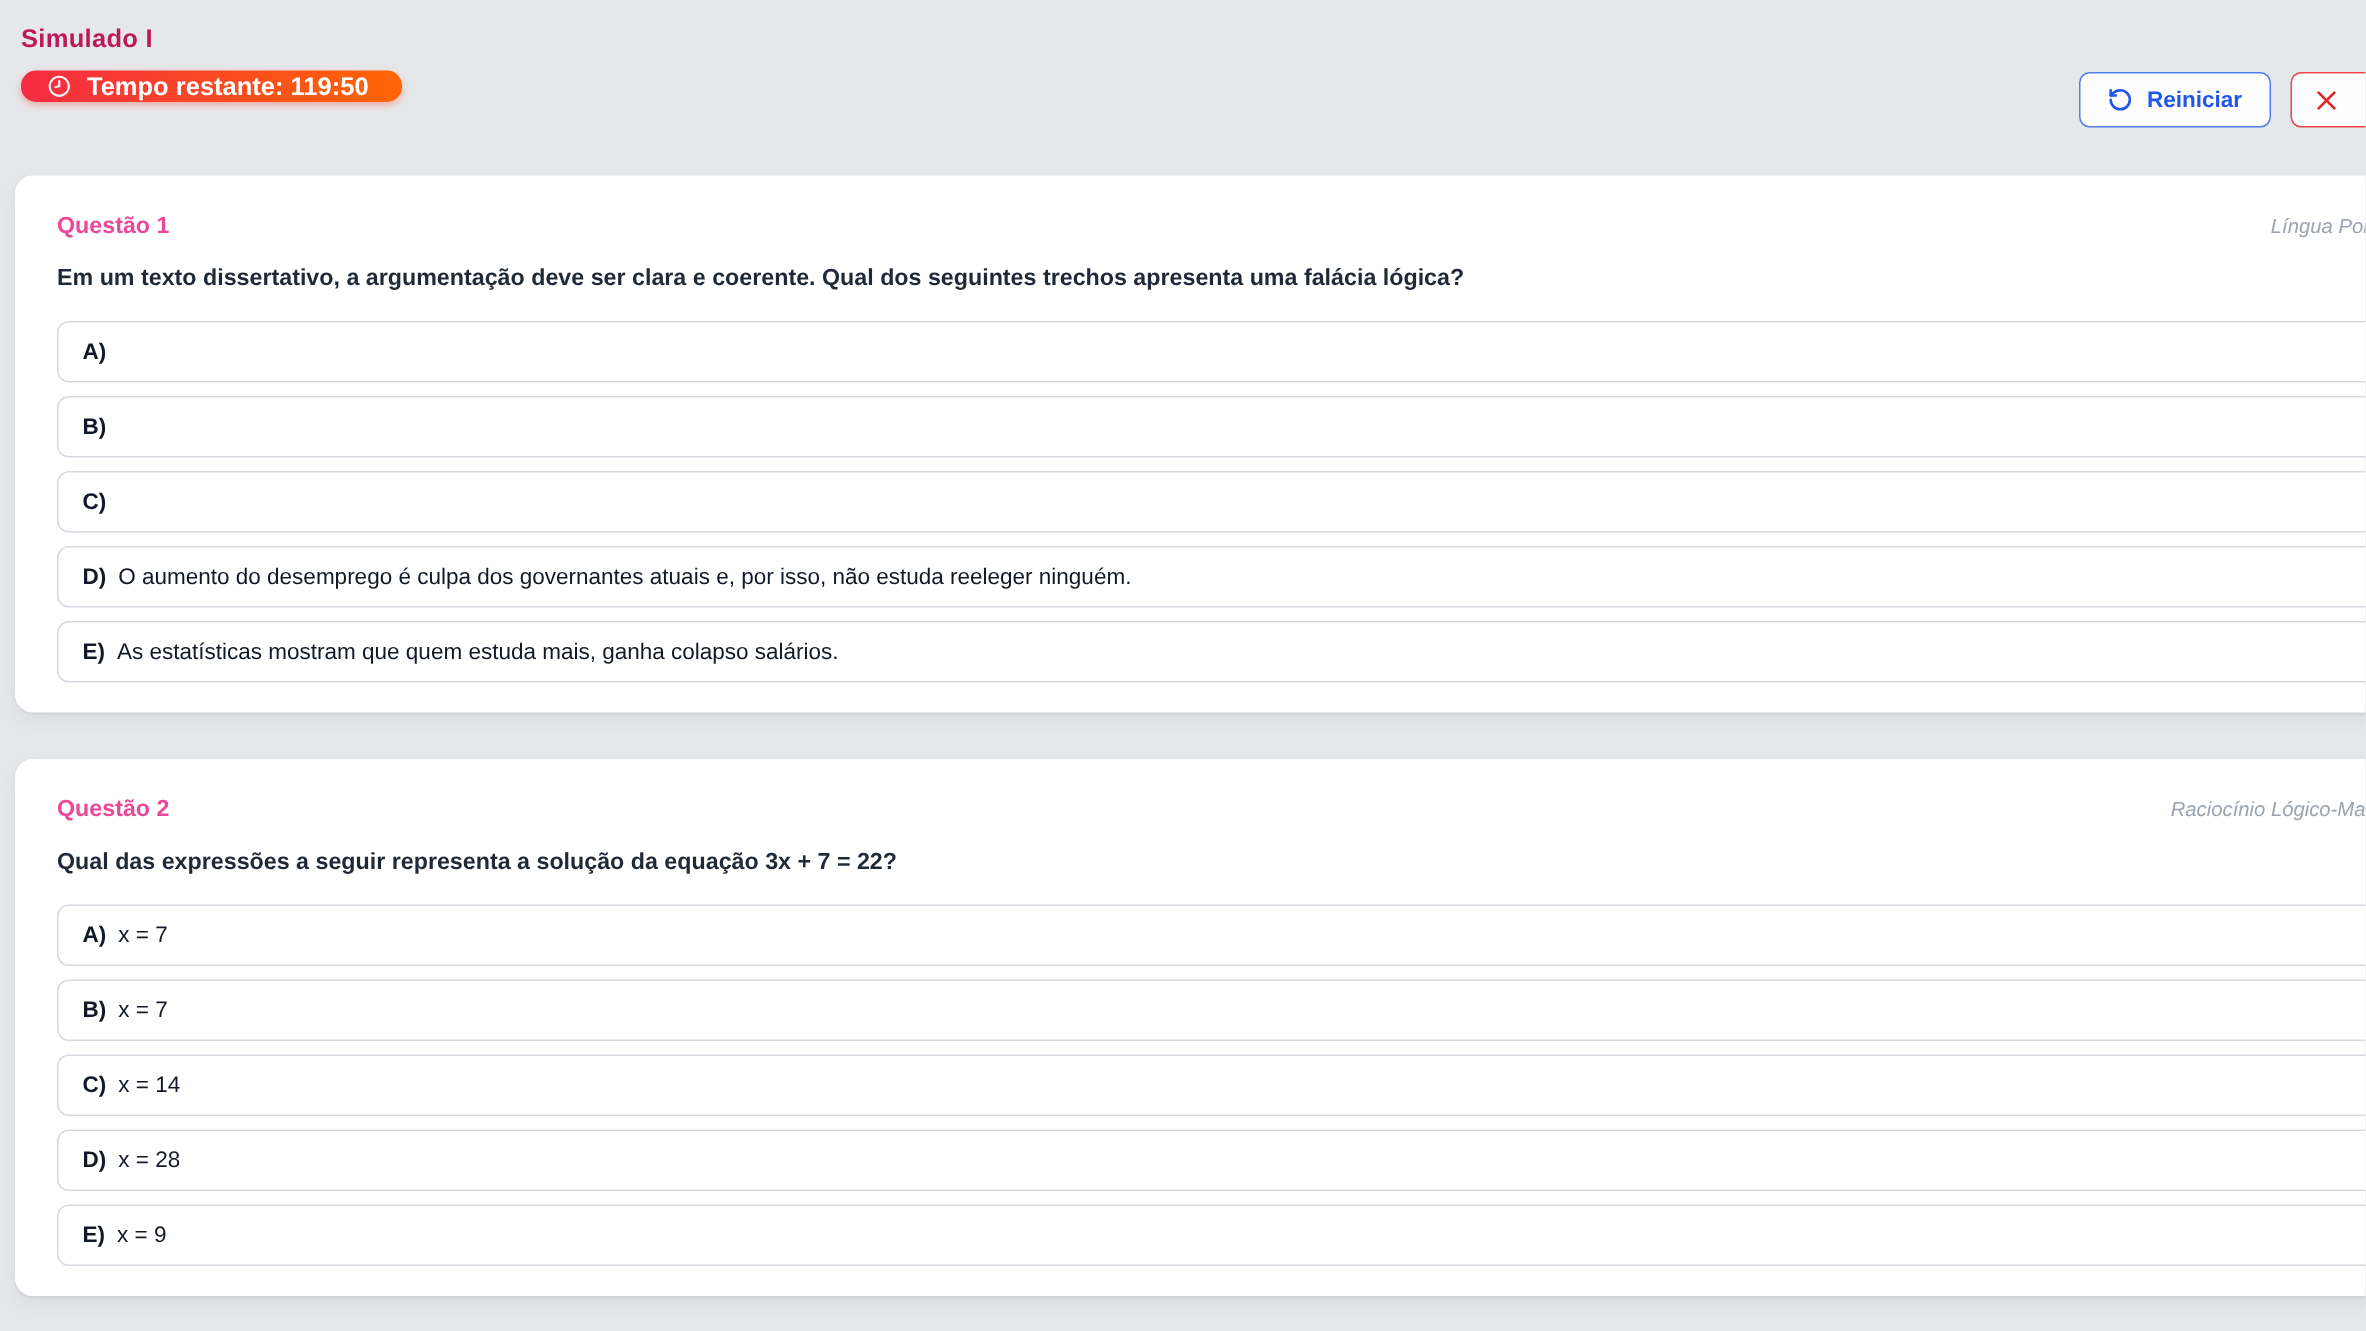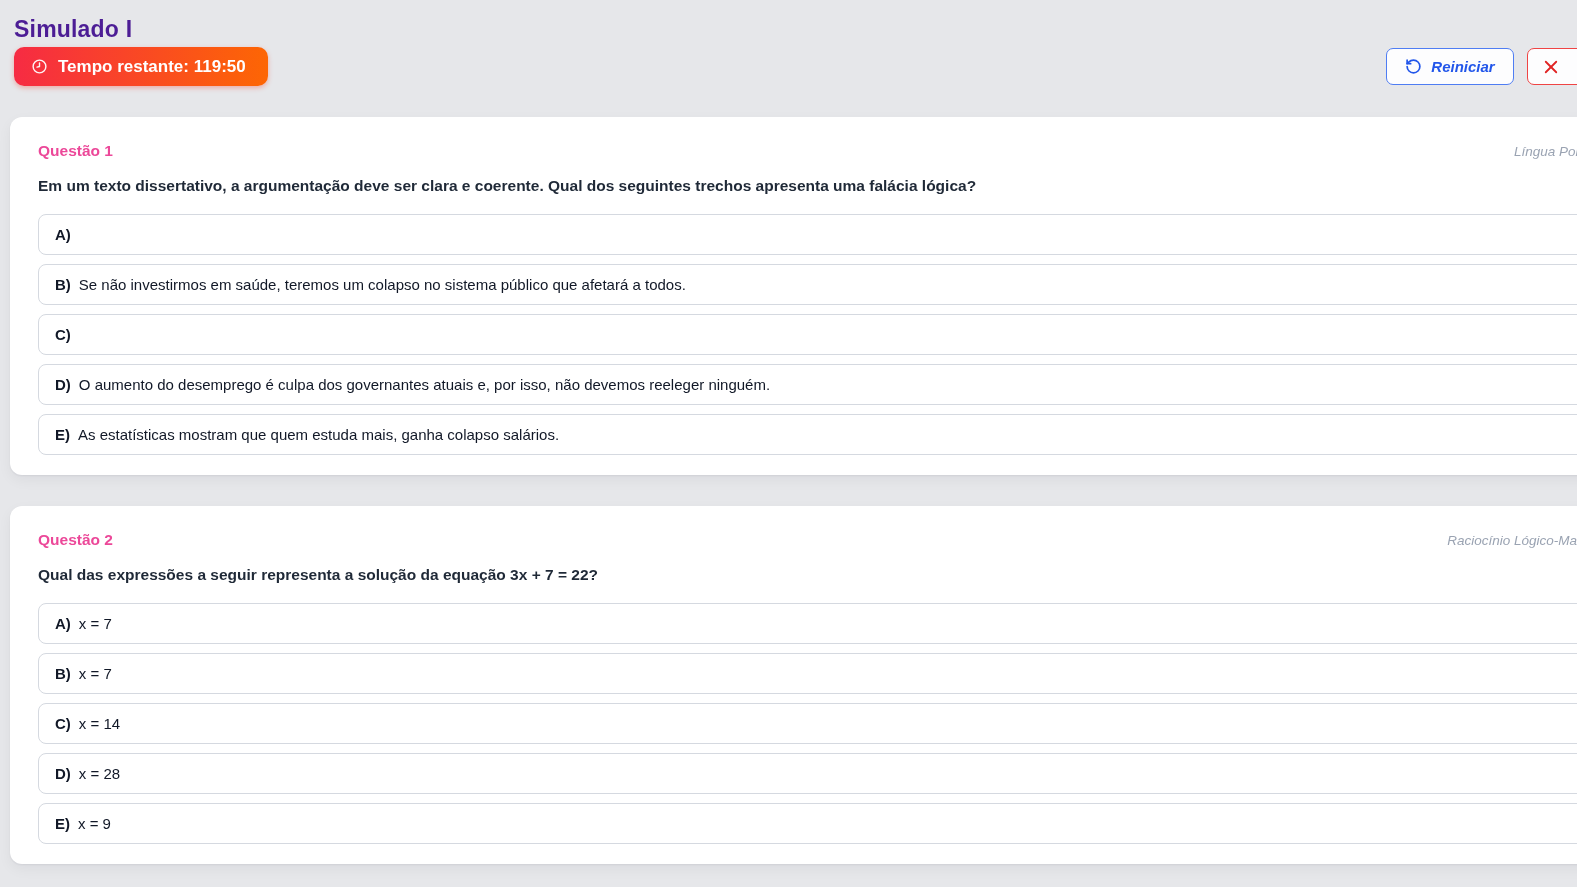--- a/index.html
+++ b/index.html
@@ -15,29 +15,29 @@
   .content {
     position: absolute;
     top: 0; left: 0;
     width: 1666px;
   }
   
   .header { position: relative; height: 117px; }
   .page-title {
     position: absolute;
     left: 14px; top: 16px;
-    font-size: 23px;
-    font-weight: 700;
-    color: #4c1d95;
+    font-size: 17px;
+    font-weight: 700;
+    color: #be185d;
     letter-spacing: 0.2px;
   }
   .timer-badge {
     position: absolute;
     left: 14px; top: 47px;
-    height: 39px;
+    height: 21px;
     display: inline-flex;
     align-items: center;
     gap: 10px;
     padding: 0 22px 0 17px;
     border-radius: 10px;
     background: linear-gradient(90deg, #f62b43 0%, #fd6604 100%);
     color: #ffffff;
     font-weight: 700;
     font-size: 17px;
     box-shadow: 0 2px 5px rgba(246, 60, 40, 0.35);
@@ -49,21 +49,20 @@
     top: 48px;
     height: 37px;
     display: inline-flex;
     align-items: center;
     background: #fdfdfe;
     border-radius: 7px;
     font-size: 15px;
     font-weight: 700;
     cursor: pointer;
     font-family: "Liberation Sans", sans-serif;
-    font-style: italic;
   }
   .btn-restart {
     left: 1386px;
     width: 128px;
     justify-content: center;
     gap: 9px;
     border: 1px solid #4f7df3;
     color: #2256ea;
   }
   .btn-close {
@@ -168,30 +167,29 @@
       <span class="q-cat">Língua Portuguesa</span>
     </div>
     <p class="q-text">Em um texto dissertativo, a argumentação deve ser clara e coerente. Qual dos seguintes trechos apresenta uma falácia lógica?</p>
     <div class="options">
   <div class="option">
     <span class="opt-letter">A)</span>
   </div>
 
   <div class="option">
     <span class="opt-letter">B)</span>
-    <span class="opt-text">Se não investirmos em saúde, teremos um colapso no sistema público que afetará a todos.</span>
   </div>
 
   <div class="option">
     <span class="opt-letter">C)</span>
   </div>
 
   <div class="option">
     <span class="opt-letter">D)</span>
-    <span class="opt-text">O aumento do desemprego é culpa dos governantes atuais e, por isso, não devemos reeleger ninguém.</span>
+    <span class="opt-text">O aumento do desemprego é culpa dos governantes atuais e, por isso, não estuda reeleger ninguém.</span>
   </div>
 
   <div class="option">
     <span class="opt-letter">E)</span>
     <span class="opt-text">As estatísticas mostram que quem estuda mais, ganha colapso salários.</span>
   </div>
 </div>
   </section>
 
   <section class="card">

